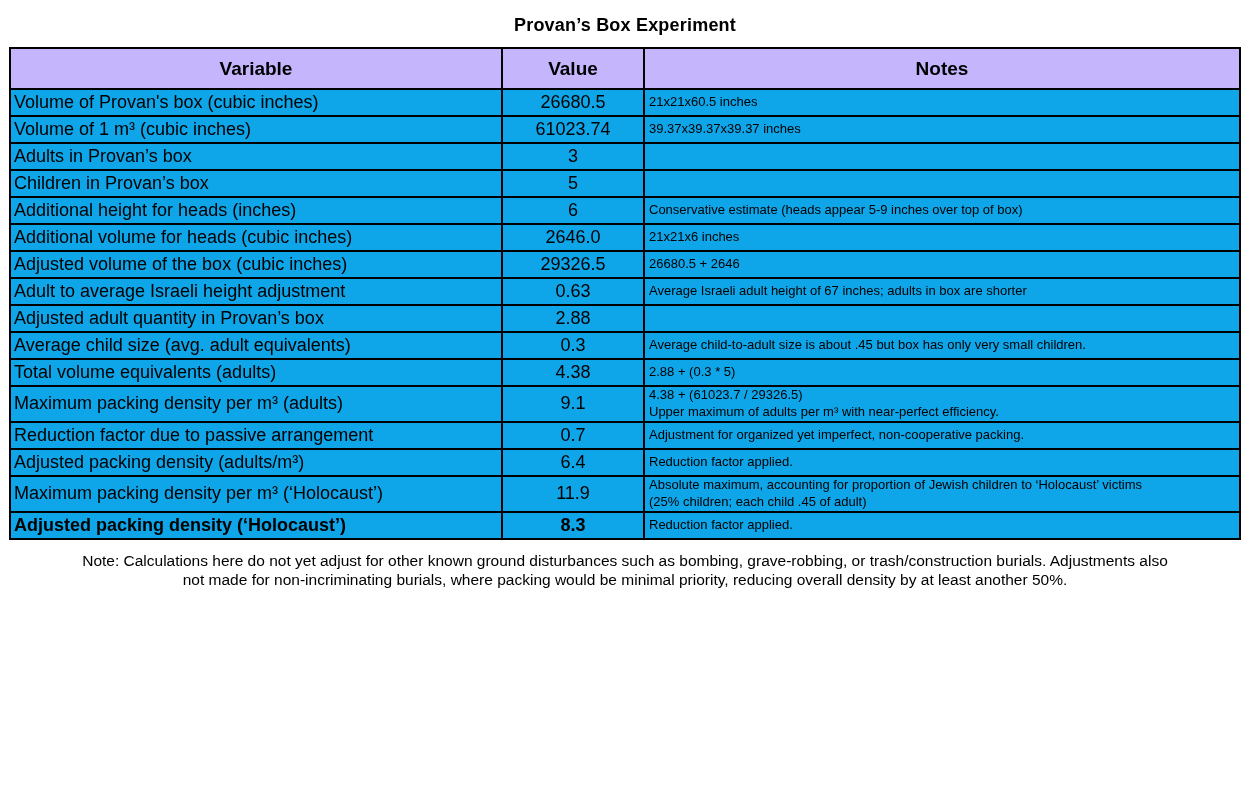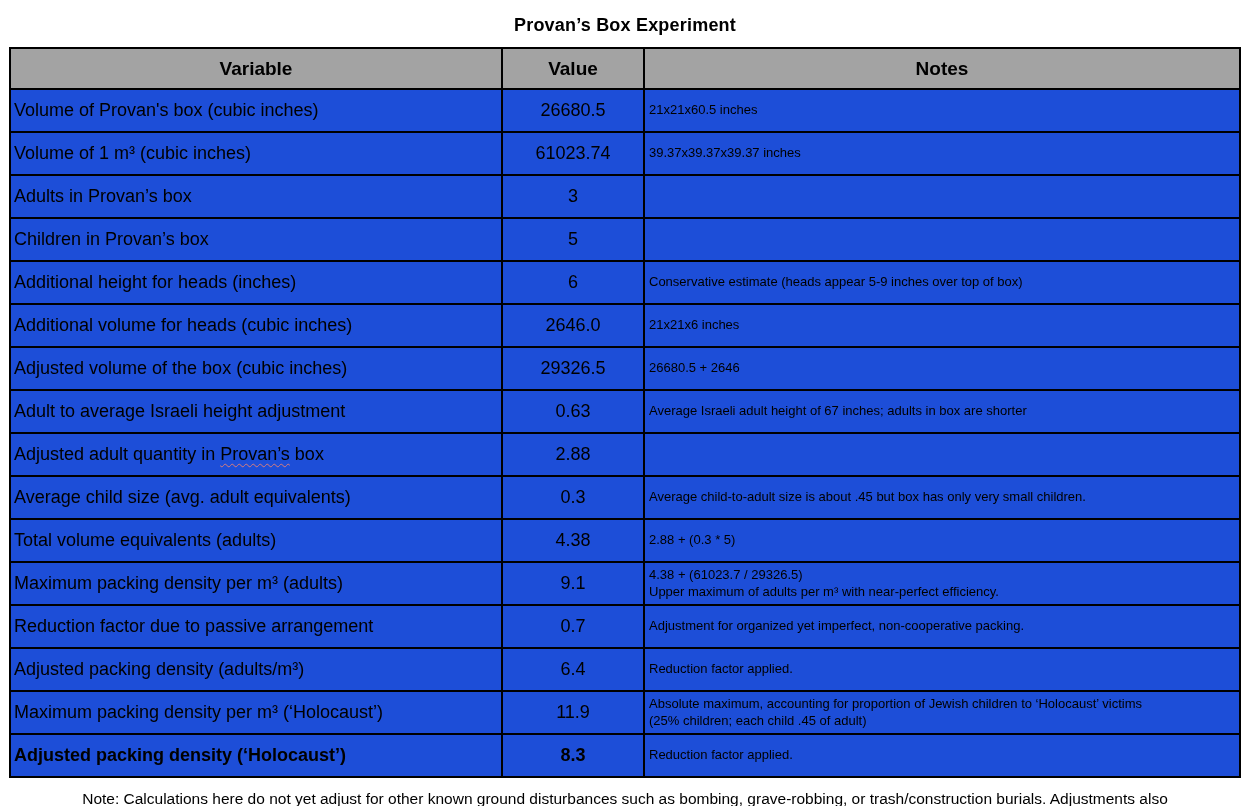--- a/index.html
+++ b/index.html
@@ -30,29 +30,29 @@
     width: 1230px;
     table-layout: fixed;
   }
   table.experiment th,
   table.experiment td {
     border: 2px solid #000000;
     vertical-align: middle;
     overflow: hidden;
   }
   table.experiment th {
-    background: #a3a3a3;
+    background: #c4b5fd;
     height: 41px;
     font-size: 19px;
     font-weight: 700;
     text-align: center;
   }
   table.experiment td {
-    background: #1d4ed8;
-    height: 43px;
+    background: #0ea5e9;
+    height: 27px;
   }
   td.cell-variable {
     font-size: 18px;
     text-align: left;
     padding: 0 2px 0 3px;
   }
   td.cell-value {
     font-size: 18px;
     text-align: center;
     padding: 0 8px;
@@ -62,21 +62,20 @@
     text-align: left;
     white-space: pre-line;
     line-height: 1.3;
     padding: 0 4px;
   }
   tr.bold-row td.cell-variable,
   tr.bold-row td.cell-value {
     font-weight: 700;
   }
   .squiggle {
-    text-decoration: underline;
     text-decoration-style: wavy;
     text-decoration-color: #d97c7c;
     text-decoration-thickness: 1px;
     text-underline-offset: 3px;
     margin-top: 19px;
   }
   .footnote {
     margin: 11px auto 0 auto;
     width: 1240px;
     text-align: center;

